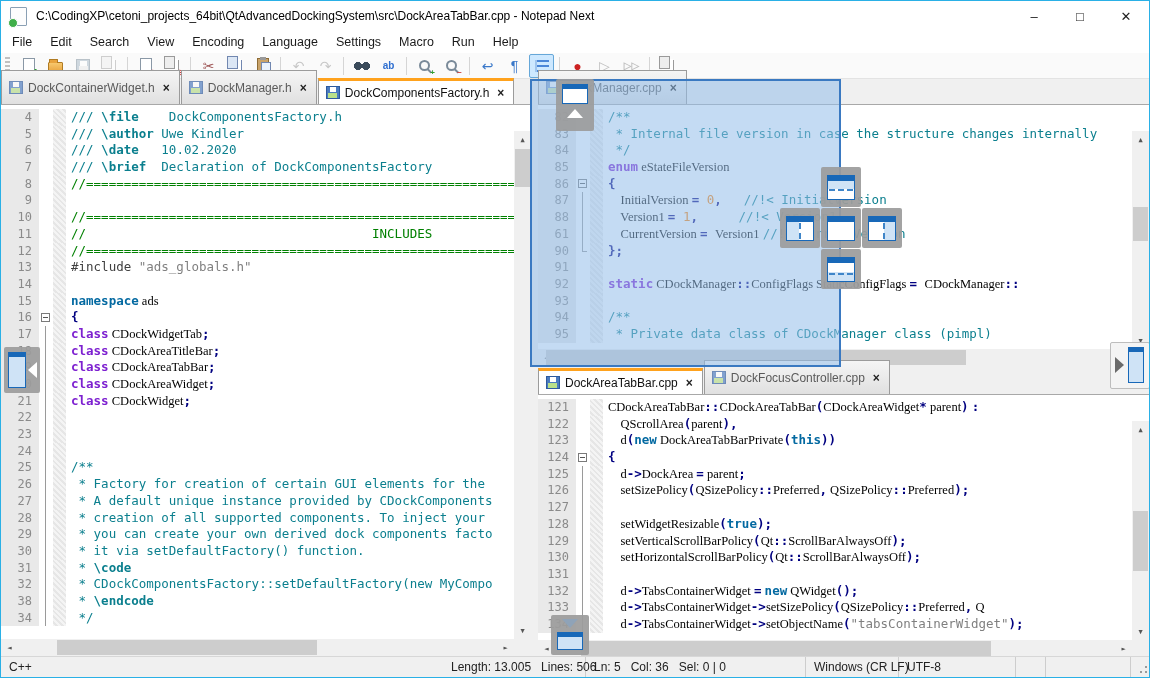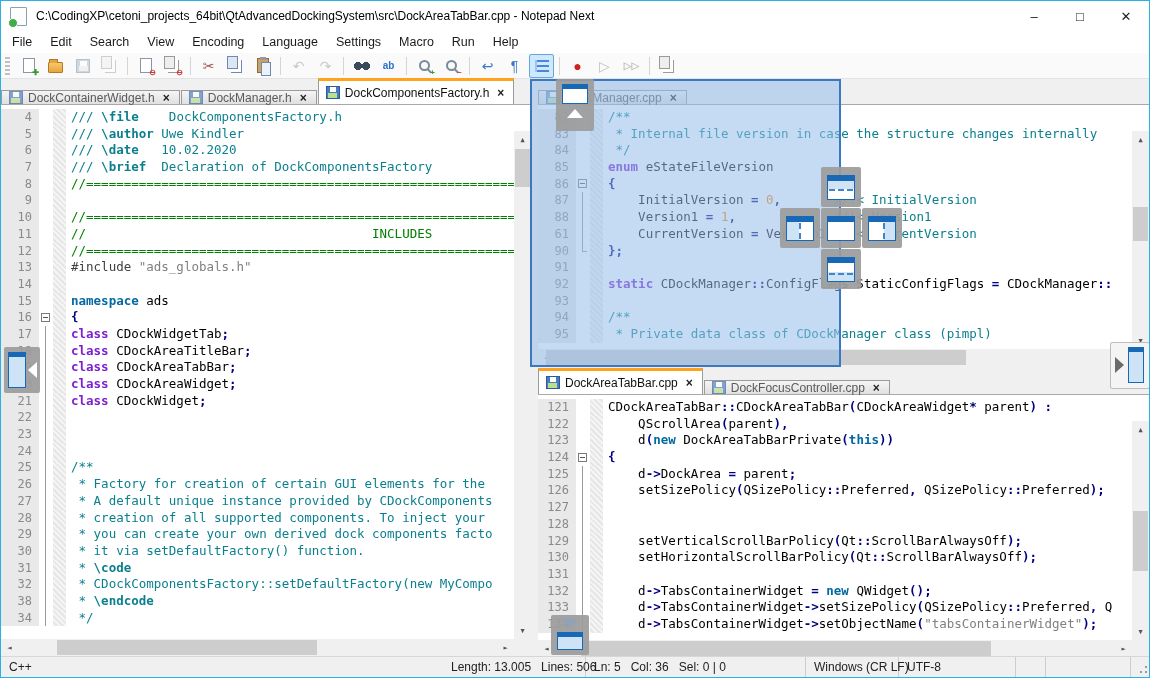--- a/index.html
+++ b/index.html
@@ -43,21 +43,21 @@
   
   .main{position:absolute;left:0;top:78px;width:1148px;height:577px;background:#f0f0f0;}
   .pane{position:absolute;background:#fff;}
   .pane-left{left:0;top:0;width:530px;height:577px;}
   .splitter-v{position:absolute;left:530px;top:0;width:7px;height:577px;background:#f0f0f0;}
   .pane-tr{left:537px;top:0;width:611px;height:286px;}
   .splitter-h{position:absolute;left:537px;top:286px;width:611px;height:4px;background:#f0f0f0;}
   .pane-br{left:537px;top:290px;width:611px;height:287px;}
   
   .tabbar{position:absolute;left:0;top:0;right:0;height:26px;background:#f0f0f0;border-bottom:1px solid #a8a8a8;display:flex;align-items:flex-end;box-sizing:border-box;}
-  .tab{display:flex;align-items:center;height:14px;padding:0 7px;background:linear-gradient(#f5f5f5,#e0e0e0);border:1px solid #9b9b9b;border-bottom:none;margin-right:1px;font-size:12px;color:#5a5a5a;box-sizing:border-box;}
+  .tab{display:flex;align-items:center;height:34px;padding:0 7px;background:linear-gradient(#f5f5f5,#e0e0e0);border:1px solid #9b9b9b;border-bottom:none;margin-right:1px;font-size:12px;color:#5a5a5a;box-sizing:border-box;}
   .tab.active{height:26px;background:#fff;border-top:3px solid #ffa21d;color:#111;}
   .tab .tab-label{margin:0 6px 0 5px;white-space:nowrap;}
   .tab .tab-close{font-size:12px;font-weight:bold;color:#222;padding:0 2px;}
   .tab-save{width:14px;height:13px;background:#4a7ac0;border:1px solid #2d5a9e;position:relative;box-sizing:border-box;flex:none;}
   .tab-save::before{content:"";position:absolute;top:0;left:3px;width:6px;height:5px;background:#fff;}
   .tab-save::after{content:"";position:absolute;bottom:0;left:1px;width:9px;height:5px;background:#b9e08a;}
   .tab:not(.active) .tab-save{opacity:.65;}
   
   .editor{position:absolute;left:0;top:26px;right:0;bottom:0;background:#fff;overflow:hidden;font-family:"DejaVu Sans Mono",monospace;font-size:12.5px;}
   .ed-lines{position:absolute;left:0;top:0;right:17px;bottom:17px;overflow:hidden;padding-top:4px;}
@@ -67,21 +67,21 @@
   .hatch{width:13px;flex:none;background:repeating-linear-gradient(45deg,#f4f4f4 0 2px,#e6e6e6 2px 4px);}
   .codecol{padding-left:5px;color:#000;}
   .fold-box{position:absolute;left:2px;top:3.5px;width:9px;height:9px;background:#fff;border:1px solid #7a7a7a;box-sizing:border-box;}
   .fold-box::after{content:"";position:absolute;left:1px;top:3px;width:5px;height:1px;background:#555;}
   .fold-line{position:absolute;left:6px;top:0;bottom:0;width:1px;background:#9a9a9a;}
   .fold-end{position:absolute;left:6px;top:0;height:9px;width:1px;background:#9a9a9a;}
   .fold-end::after{content:"";position:absolute;left:0;top:8px;width:5px;height:1px;background:#9a9a9a;}
   .s-c{color:#008000;} .s-d{color:#0b7f8e;} .s-dk{color:#0b7f8e;font-weight:bold;}
   .s-k1{color:#0369a1;font-weight:bold;} .s-k2{color:#7d20d0;font-weight:bold;}
   .s-pp{color:#404040;} .s-op{color:#000080;font-weight:bold;}
-  .s-nm{color:#ff8000;} .s-st{color:#808080;} .s-t{color:#000;}
+  .s-nm{color:#ff8000;} .s-st{color:#808080;} .s-t{color:#000;font-family:Liberation Serif, serif;}
   
   .vscroll{position:absolute;top:26px;right:0;width:17px;bottom:17px;background:#f0f0f0;}
   .hscroll{position:absolute;left:0;bottom:0;height:17px;background:#f0f0f0;}
   .sb-arrow{position:absolute;width:17px;height:17px;display:flex;align-items:center;justify-content:center;font-size:7px;color:#555;}
   .sb-thumb{position:absolute;background:#cdcdcd;}
   .vscroll .sb-thumb{left:1px;width:15px;}
   .hscroll .sb-thumb{top:1px;height:15px;}
   .corner{position:absolute;right:0;bottom:0;width:17px;height:17px;background:#f0f0f0;}
   
   .drop-overlay{position:absolute;left:529px;top:0;width:311px;height:288px;background:rgba(147,190,233,0.55);border:2px solid #3a79c1;box-sizing:border-box;z-index:40;}
@@ -347,21 +347,21 @@
         </div>
       <div class="editor">
         <div class="ed-lines" style="bottom:16px;" id="ed-br">
             <div class="line"><div class="ln">121</div><div class="foldcol"></div><div class="hatch"></div><div class="codecol"><span class="s-t">CDockAreaTabBar</span><span class="s-op">::</span><span class="s-t">CDockAreaTabBar</span><span class="s-op">(</span><span class="s-t">CDockAreaWidget</span><span class="s-op">*</span><span class="s-t"> parent</span><span class="s-op">)</span><span class="s-t"> </span><span class="s-op">:</span></div></div>
             <div class="line"><div class="ln">122</div><div class="foldcol"></div><div class="hatch"></div><div class="codecol"><span class="s-t">    QScrollArea</span><span class="s-op">(</span><span class="s-t">parent</span><span class="s-op">),</span></div></div>
             <div class="line"><div class="ln">123</div><div class="foldcol"></div><div class="hatch"></div><div class="codecol"><span class="s-t">    d</span><span class="s-op">(</span><span class="s-k1">new</span><span class="s-t"> DockAreaTabBarPrivate</span><span class="s-op">(</span><span class="s-k1">this</span><span class="s-op">))</span></div></div>
             <div class="line"><div class="ln">124</div><div class="foldcol"><div class="fold-box"></div></div><div class="hatch"></div><div class="codecol"><span class="s-op">{</span></div></div>
             <div class="line"><div class="ln">125</div><div class="foldcol"><div class="fold-line"></div></div><div class="hatch"></div><div class="codecol"><span class="s-t">    d</span><span class="s-op">-&gt;</span><span class="s-t">DockArea </span><span class="s-op">=</span><span class="s-t"> parent</span><span class="s-op">;</span></div></div>
             <div class="line"><div class="ln">126</div><div class="foldcol"><div class="fold-line"></div></div><div class="hatch"></div><div class="codecol"><span class="s-t">    setSizePolicy</span><span class="s-op">(</span><span class="s-t">QSizePolicy</span><span class="s-op">::</span><span class="s-t">Preferred</span><span class="s-op">,</span><span class="s-t"> QSizePolicy</span><span class="s-op">::</span><span class="s-t">Preferred</span><span class="s-op">);</span></div></div>
             <div class="line"><div class="ln">127</div><div class="foldcol"><div class="fold-line"></div></div><div class="hatch"></div></div>
-            <div class="line"><div class="ln">128</div><div class="foldcol"><div class="fold-line"></div></div><div class="hatch"></div></div>
+            <div class="line"><div class="ln">128</div><div class="foldcol"><div class="fold-line"></div></div><div class="hatch"></div><div class="codecol"><span class="s-t">    setWidgetResizable</span><span class="s-op">(</span><span class="s-k1">true</span><span class="s-op">);</span></div></div>
             <div class="line"><div class="ln">129</div><div class="foldcol"><div class="fold-line"></div></div><div class="hatch"></div><div class="codecol"><span class="s-t">    setVerticalScrollBarPolicy</span><span class="s-op">(</span><span class="s-t">Qt</span><span class="s-op">::</span><span class="s-t">ScrollBarAlwaysOff</span><span class="s-op">);</span></div></div>
             <div class="line"><div class="ln">130</div><div class="foldcol"><div class="fold-line"></div></div><div class="hatch"></div><div class="codecol"><span class="s-t">    setHorizontalScrollBarPolicy</span><span class="s-op">(</span><span class="s-t">Qt</span><span class="s-op">::</span><span class="s-t">ScrollBarAlwaysOff</span><span class="s-op">);</span></div></div>
             <div class="line"><div class="ln">131</div><div class="foldcol"><div class="fold-line"></div></div><div class="hatch"></div><div class="codecol"></div></div>
             <div class="line"><div class="ln">132</div><div class="foldcol"><div class="fold-line"></div></div><div class="hatch"></div><div class="codecol"><span class="s-t">    d</span><span class="s-op">-&gt;</span><span class="s-t">TabsContainerWidget </span><span class="s-op">=</span><span class="s-t"> </span><span class="s-k1">new</span><span class="s-t"> QWidget</span><span class="s-op">();</span></div></div>
             <div class="line"><div class="ln">133</div><div class="foldcol"><div class="fold-line"></div></div><div class="hatch"></div><div class="codecol"><span class="s-t">    d</span><span class="s-op">-&gt;</span><span class="s-t">TabsContainerWidget</span><span class="s-op">-&gt;</span><span class="s-t">setSizePolicy</span><span class="s-op">(</span><span class="s-t">QSizePolicy</span><span class="s-op">::</span><span class="s-t">Preferred</span><span class="s-op">,</span><span class="s-t"> Q</span></div></div>
             <div class="line"><div class="ln">134</div><div class="foldcol"><div class="fold-line"></div></div><div class="hatch"></div><div class="codecol"><span class="s-t">    d</span><span class="s-op">-&gt;</span><span class="s-t">TabsContainerWidget</span><span class="s-op">-&gt;</span><span class="s-t">setObjectName</span><span class="s-op">(</span><span class="s-st">"tabsContainerWidget"</span><span class="s-op">);</span></div></div>
           </div>
         <div class="vscroll" style="bottom:16px;">
           <div class="sb-arrow" style="top:0;">▲</div>
           <div class="sb-thumb" style="top:90px;height:60px;"></div>

